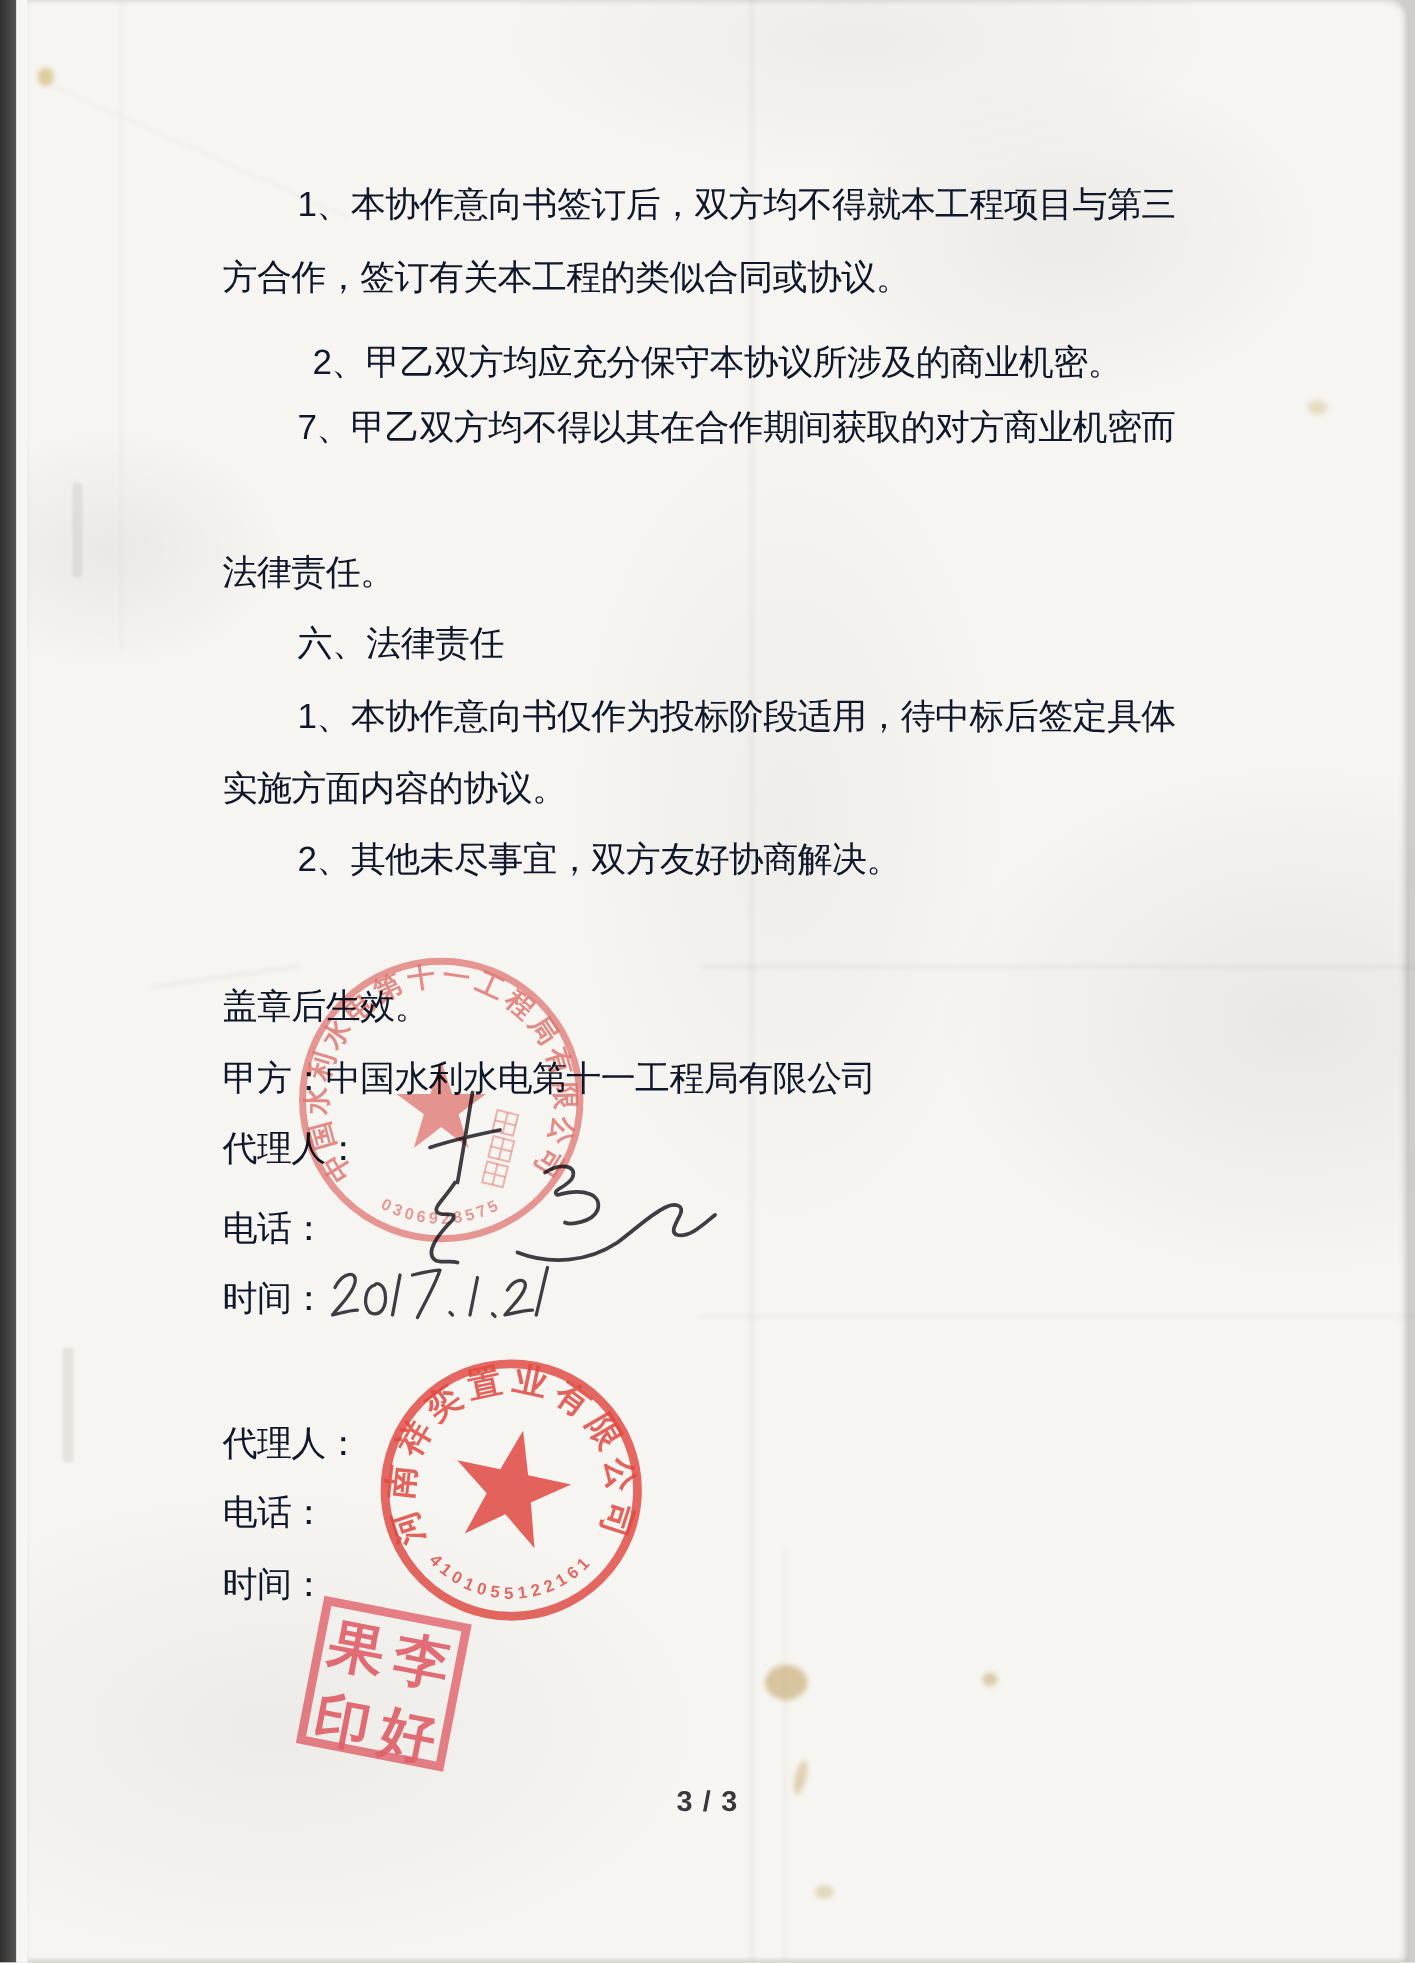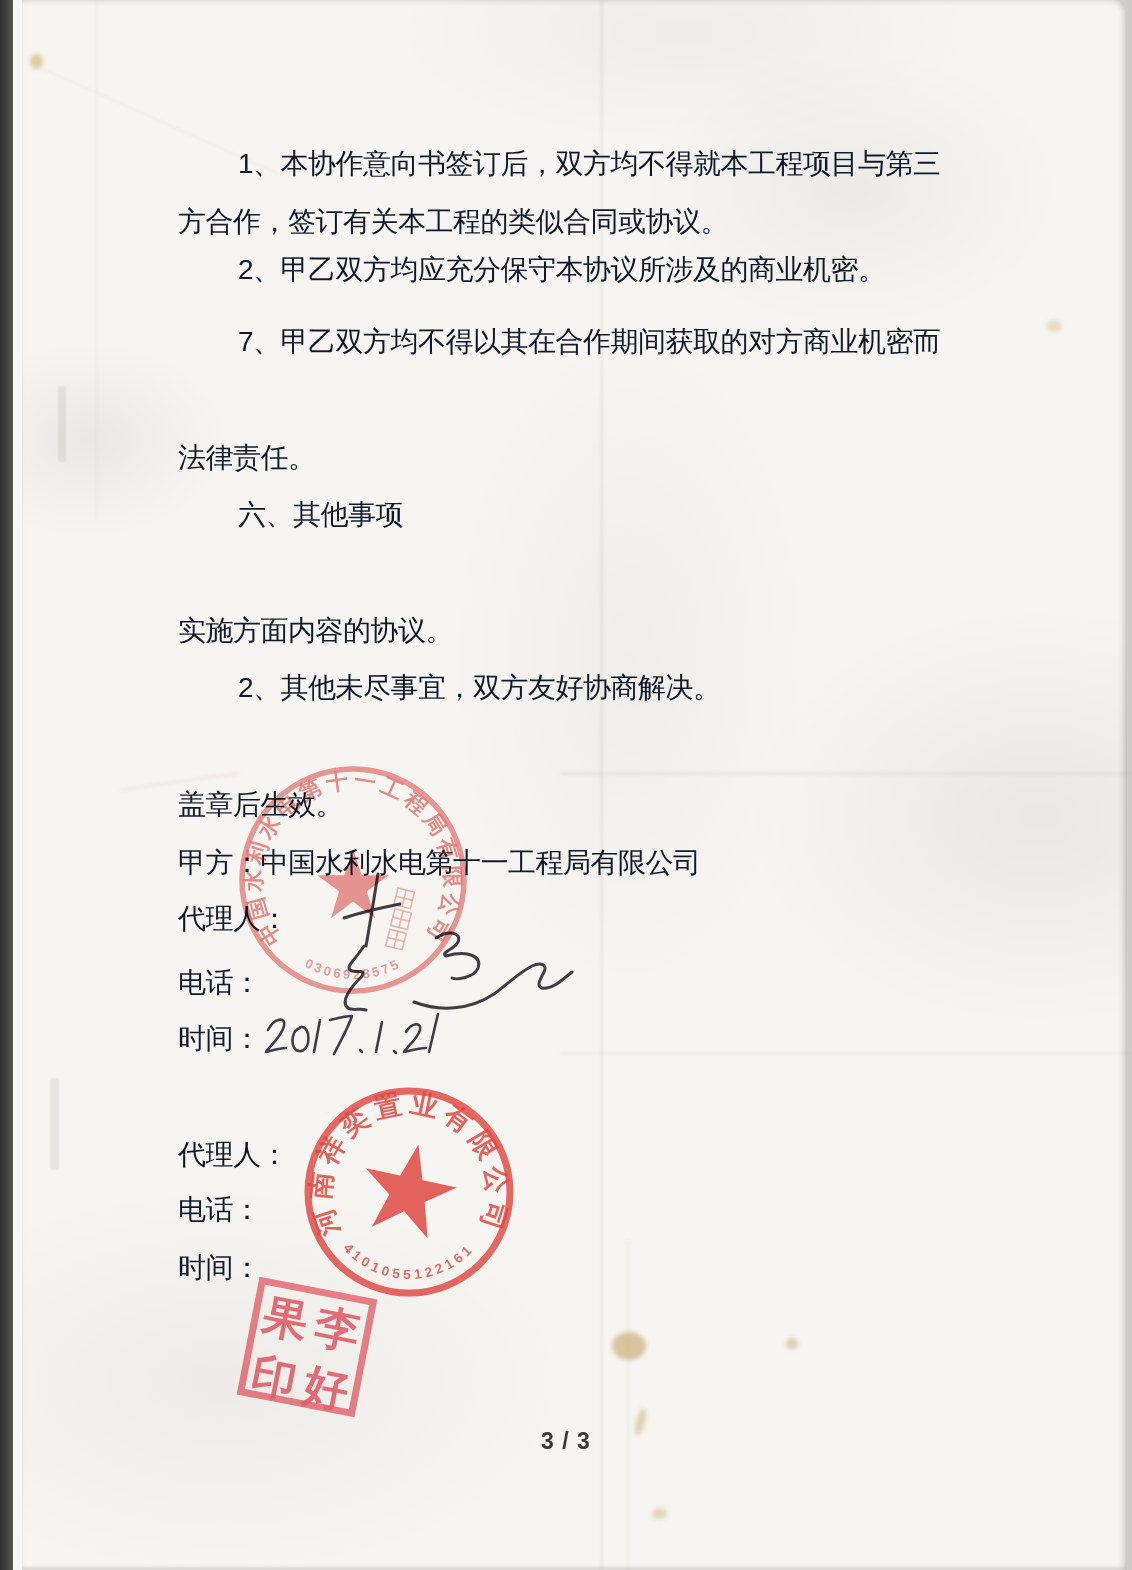--- a/index.html
+++ b/index.html
@@ -111,24 +111,25 @@
   <div class="staple-mark" style="left:50px;top:1078px;width:9px;height:92px;"></div>
   <div class="stain s1"></div>
   <div class="stain s2"></div>
   <div class="stain s3"></div>
   <div class="stain s4"></div>
   <div class="stain s5"></div>
   <div class="stain s6"></div>
 
   <div class="tline indent" style="top:150px;">1、本协作意向书签订后，双方均不得就本工程项目与第三</div>
   <div class="tline flush" style="top:208px;">方合作，签订有关本工程的类似合同或协议。</div>
-  <div class="tline indent" style="top:256px;">2、甲乙双方均应充分保守本协议所涉及的商业机密。</div>
+  <div class="tline indent" style="top:276px;margin-left:12px;">2、甲乙双方均应充分保守本协议所涉及的商业机密。</div>
   <div class="tline indent" style="top:328px;">7、甲乙双方均不得以其在合作期间获取的对方商业机密而</div>
   <div class="tline flush" style="top:444px;">法律责任。</div>
-  <div class="tline indent" style="top:501px;">六、其他事项</div>
+  <div class="tline indent" style="top:501px;">六、法律责任</div>
+  <div class="tline indent" style="top:559px;">1、本协作意向书仅作为投标阶段适用，待中标后签定具体</div>
   <div class="tline flush" style="top:617px;">实施方面内容的协议。</div>
   <div class="tline indent" style="top:674px;">2、其他未尽事宜，双方友好协商解决。</div>
   <div class="tline flush" style="top:791px;">盖章后生效。</div>
   <div class="tline flush" style="top:849px;">甲方：中国水利水电第十一工程局有限公司</div>
   <div class="tline flush" style="top:905px;">代理人：</div>
   <div class="tline flush" style="top:969px;">电话：</div>
   <div class="tline flush" style="top:1025px;">时间：</div>
   <div class="tline flush" style="top:1141px;">代理人：</div>
   <div class="tline flush" style="top:1196px;">电话：</div>
   <div class="tline flush" style="top:1254px;">时间：</div>

